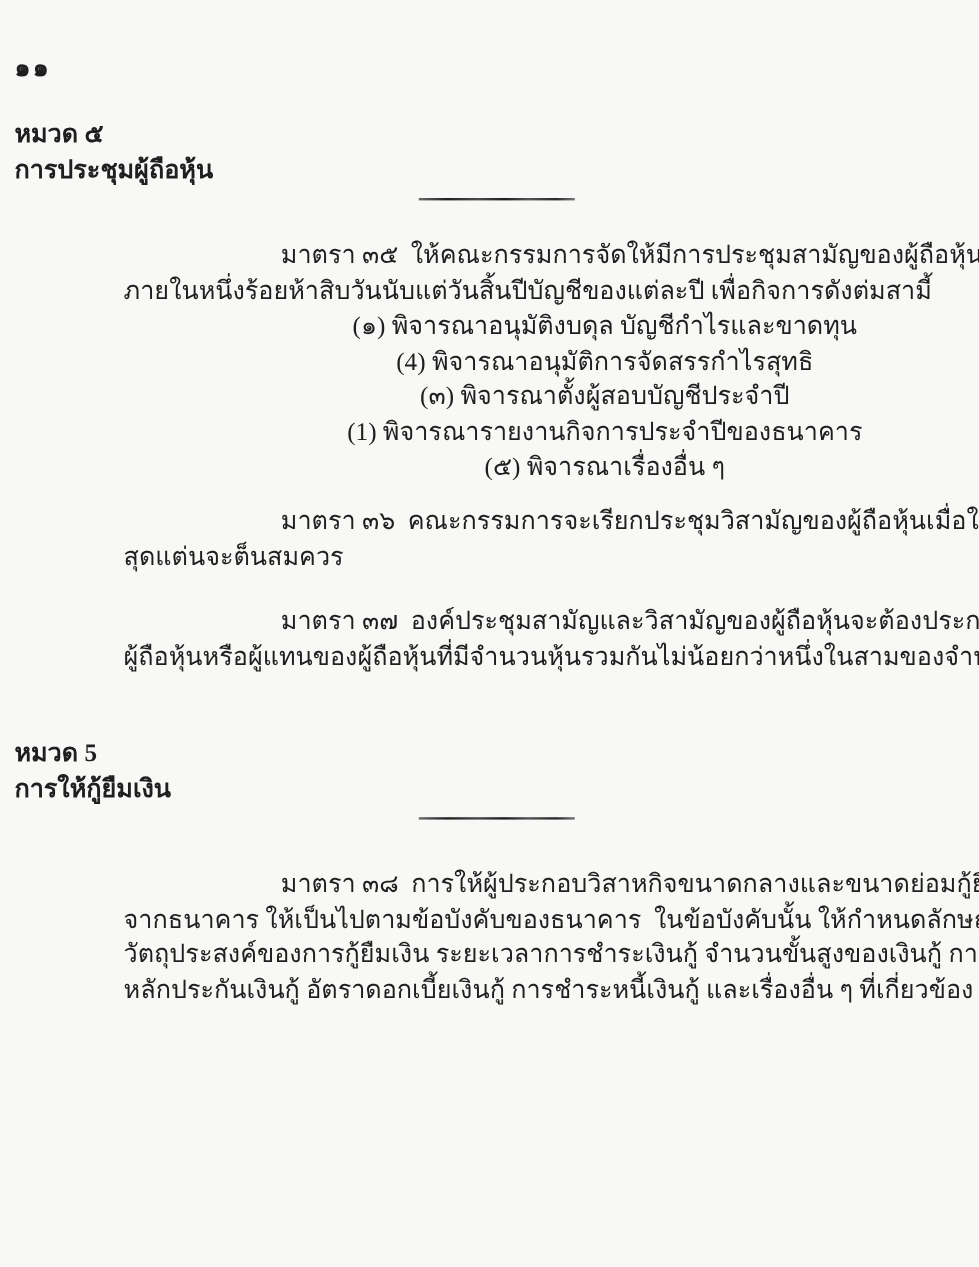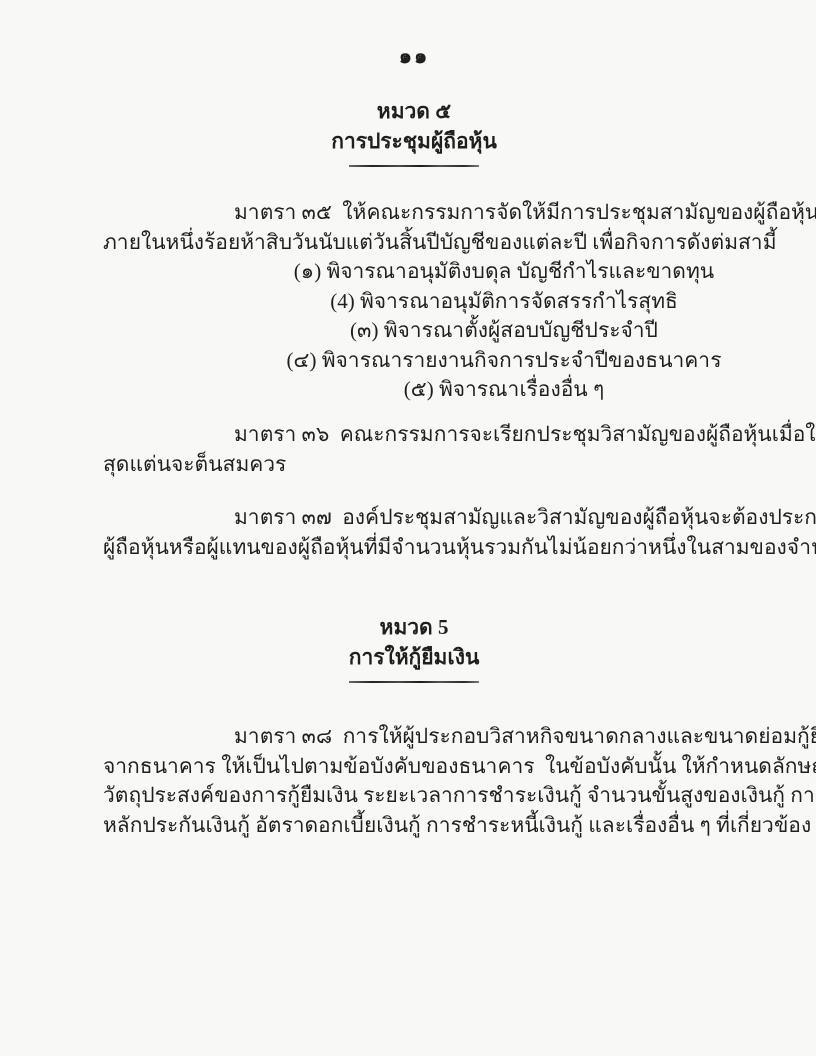--- a/index.html
+++ b/index.html
@@ -14,21 +14,20 @@
     background: #f8f8f6;
     font-family: "Liberation Serif", "DejaVu Serif", serif;
     color: #1f1f1f;
     font-size: 21px;
     overflow: hidden;
   }
   .centered-block {
     position: absolute;
     left: 12px;
     right: 0;
-    text-align: center;
   }
   .heading-line {
     line-height: 30px;
     font-weight: bold;
     white-space: pre;
   }
   .page-number {
     font-weight: bold;
     line-height: 24px;
     letter-spacing: 2px;
@@ -71,21 +70,21 @@
 
   <div class="text-block para" style="top:198px;">
       <div class="line">มาตรา ๓๕  ให้คณะกรรมการจัดให้มีการประชุมสามัญของผู้ถือหุ้นปีละหนึ่งครั้ง</div>
       <div class="line">ภายในหนึ่งร้อยห้าสิบวันนับแต่วันสิ้นปีบัญชีของแต่ละปี เพื่อกิจการดังต่มสามี้</div>
     </div>
 
   <div class="text-block items" style="top:257px;text-align:center;">
       <div class="line">(๑) พิจารณาอนุมัติงบดุล บัญชีกำไรและขาดทุน</div>
       <div class="line">(4) พิจารณาอนุมัติการจัดสรรกำไรสุทธิ</div>
       <div class="line">(๓) พิจารณาตั้งผู้สอบบัญชีประจำปี</div>
-      <div class="line">(๔) พิจารณารายงานกิจการประจำปีของธนาคาร</div>
+      <div class="line">(1) พิจารณารายงานกิจการประจำปีของธนาคาร</div>
       <div class="line">(๕) พิจารณาเรื่องอื่น ๆ</div>
     </div>
 
   <div class="text-block para" style="top:420px;">
       <div class="line">มาตรา ๓๖  คณะกรรมการจะเรียกประชุมวิสามัญของผู้ถือหุ้นเมื่อใดก็ได้</div>
       <div class="line">สุดแต่นจะต็นสมควร</div>
     </div>
 
   <div class="text-block para" style="top:503px;">
       <div class="line">มาตรา ๓๗  องค์ประชุมสามัญและวิสามัญของผู้ถือหุ้นจะต้องประกอบด้วย</div>

